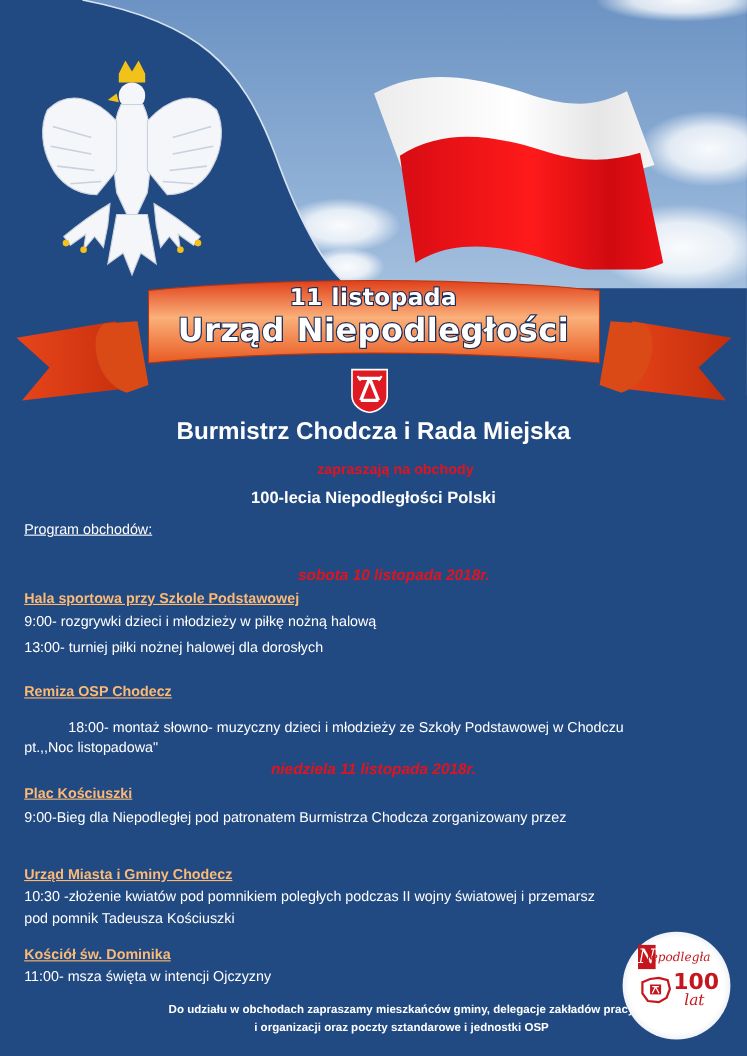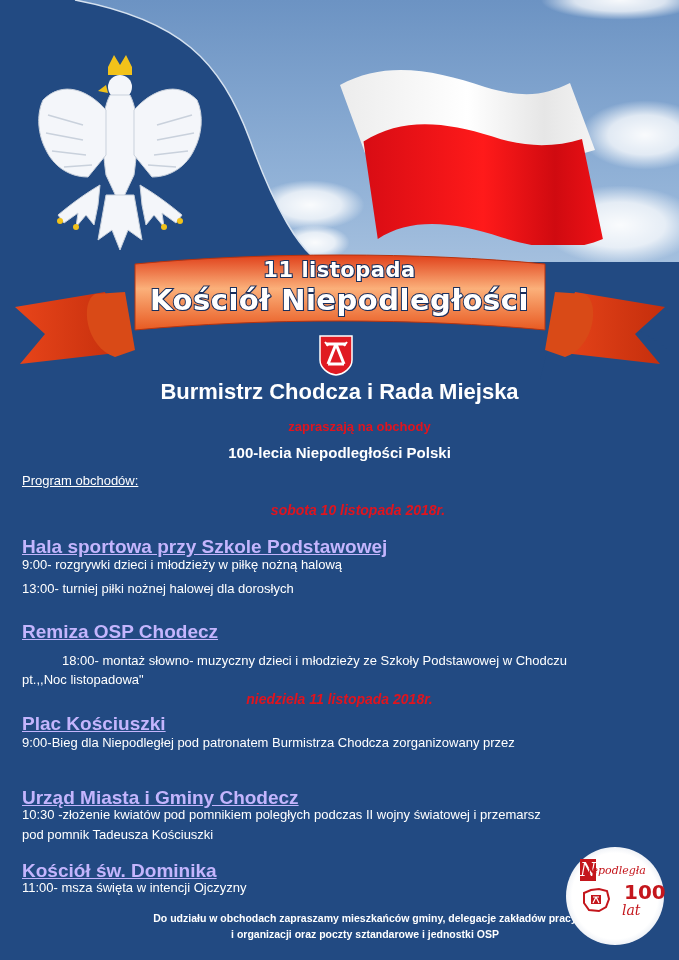--- a/index.html
+++ b/index.html
@@ -44,36 +44,36 @@
     
     .crest { position: absolute; left: 318px; top: 334px; width: 36px; height: 42px; }
 
     .center-text { position: absolute; left: 0; width: 679px; text-align: center; }
     .headline { top: 379px; font-size: 22px; font-weight: bold; color: #ffffff; }
     .invite { top: 419px; font-size: 13px; font-weight: bold; color: #e0141e; margin-left: 20px; }
     .anniversary { top: 444px; font-size: 15px; font-weight: bold; color: #ffffff; }
 
     .program-title { position: absolute; left: 22px; top: 473px; font-size: 13px; font-weight: normal; text-decoration: underline; }
     .day-heading { position: absolute; left: 0; width: 679px; text-align: center; font-size: 14px; font-weight: bold; font-style: italic; color: #e0141e; }
-    .day1 { top: 502px; padding-left: 37px; }
+    .day1 { top: 514px; padding-left: 37px; }
     .day2 { top: 691px; }
 
-    .venue { position: absolute; left: 22px; font-size: 19px; font-weight: bold; text-decoration: underline; color: #c4b5fd; }
+    .venue { position: absolute; left: 22px; font-size: 13px; font-weight: bold; text-decoration: underline; color: #fdba74; }
     .line { position: absolute; left: 22px; font-size: 13px; color: #ffffff; white-space: nowrap; }
 
     .footer { position: absolute; left: 150px; width: 430px; text-align: center; font-size: 10.5px; font-weight: bold; color: #ffffff; line-height: 16px; top: 910px; }
 
     .badge {
       position: absolute; left: 566px; top: 847px; width: 98px; height: 98px;
       border-radius: 50%;
       background: radial-gradient(circle, #ffffff 0%, #ffffff 62%, #e8ecf3 75%, rgba(255,255,255,0) 100%);
     }
     .badge-script { position: absolute; left: 22px; top: 17px; font-family: "DejaVu Serif", serif; font-style: italic; font-size: 11px; color: #c4161c; }
     .badge-n { position: absolute; left: 14px; top: 12px; width: 16px; height: 22px; background: #c4161c; color: #fff; font-family: "DejaVu Serif", serif; font-style: italic; font-size: 18px; line-height: 22px; text-align: center; }
-    .badge-100 { position: absolute; left: 46px; top: 33px; font-family: "DejaVu Sans", sans-serif; font-weight: bold; font-size: 20px; color: #c4161c; margin-left: 12px; }
+    .badge-100 { position: absolute; left: 46px; top: 33px; font-family: "DejaVu Sans", sans-serif; font-weight: bold; font-size: 20px; color: #c4161c; }
     .badge-lat { position: absolute; left: 56px; top: 55px; font-family: "DejaVu Serif", serif; font-style: italic; font-size: 14px; color: #c4161c; }
     .badge-map { position: absolute; left: 15px; top: 40px; width: 30px; height: 26px; }
   </style>
 </head>
 <body>
 
 <div class="poster">
 
   <div class="sky">
     <div class="cloud" style="left:540px;top:-20px;width:160px;height:40px;"></div>
@@ -149,21 +149,21 @@
 
     <path d="M5,55 L95,40 L115,100 L10,112 L35,82 Z" fill="url(#tailG)"></path>
     <path d="M85,42 C70,50 75,95 105,105 L125,98 L115,40 Z" fill="#d94a17"></path>
 
     <path d="M655,55 L565,40 L545,100 L650,112 L625,82 Z" fill="url(#tailG)"></path>
     <path d="M575,42 C590,50 585,95 555,105 L535,98 L545,40 Z" fill="#d94a17"></path>
 
     <path d="M125,12 C250,0 410,0 535,12 L535,78 C410,66 250,66 125,78 Z" fill="url(#ribbonG)" stroke="#b8330e" stroke-width="1"></path>
   </svg>
   <div class="banner-text banner-line1">11 listopada</div>
-  <div class="banner-text banner-line2">Kościół Niepodległości</div>
+  <div class="banner-text banner-line2">Urząd Niepodległości</div>
 
   <svg class="crest" viewBox="0 0 36 42">
     <path d="M2,2 L34,2 L34,26 C34,34 26,40 18,41 C10,40 2,34 2,26 Z" fill="#e01a22" stroke="#ffffff" stroke-width="1.5"></path>
     <path d="M8,10 L28,10 M18,10 L10,30 M18,10 L26,30 M10,30 L26,30" stroke="#ffffff" stroke-width="3" fill="none"></path>
     <path d="M7,8 L10,12 M29,8 L26,12" stroke="#ffffff" stroke-width="2"></path>
   </svg>
 
   <div class="center-text headline">Burmistrz Chodcza i Rada Miejska</div>
   <div class="center-text invite">zapraszają na obchody</div>
   <div class="center-text anniversary">100-lecia Niepodległości Polski</div>

